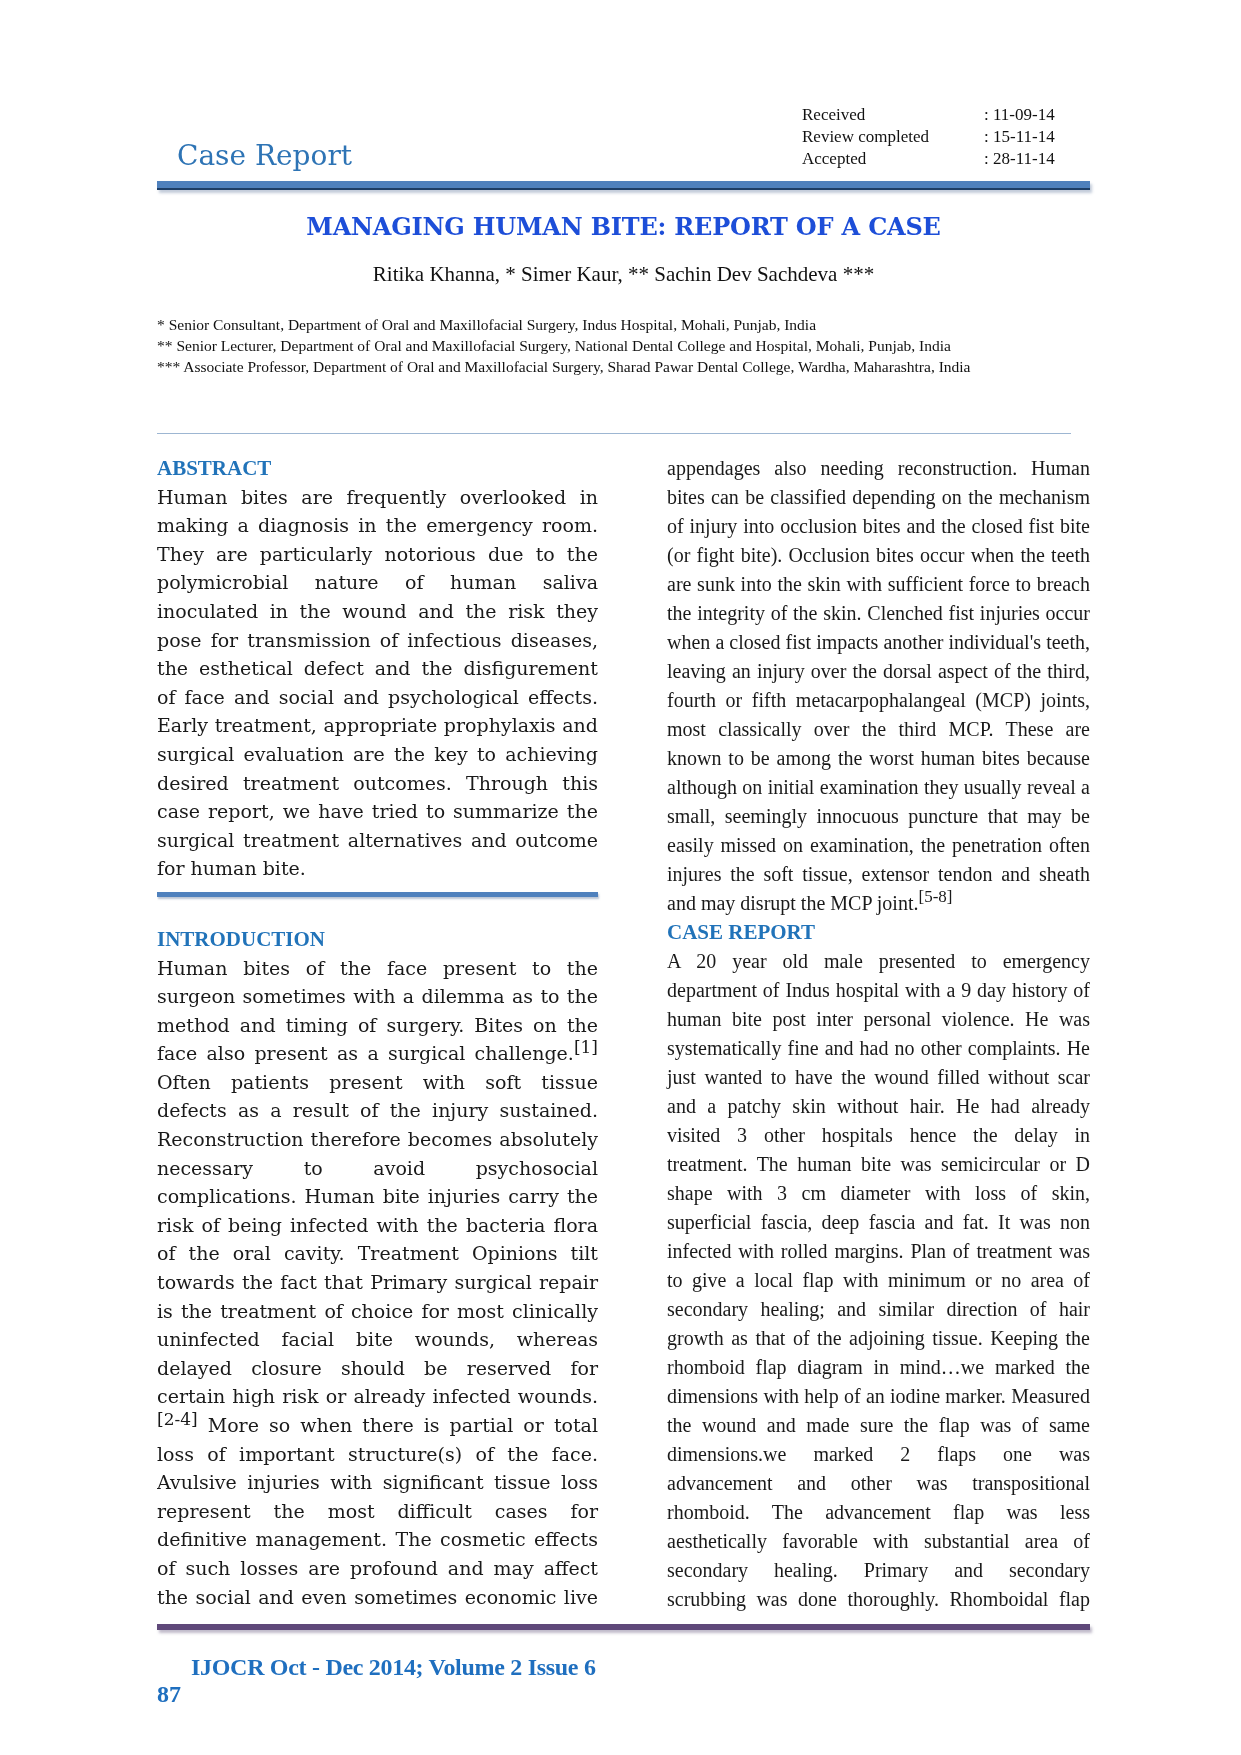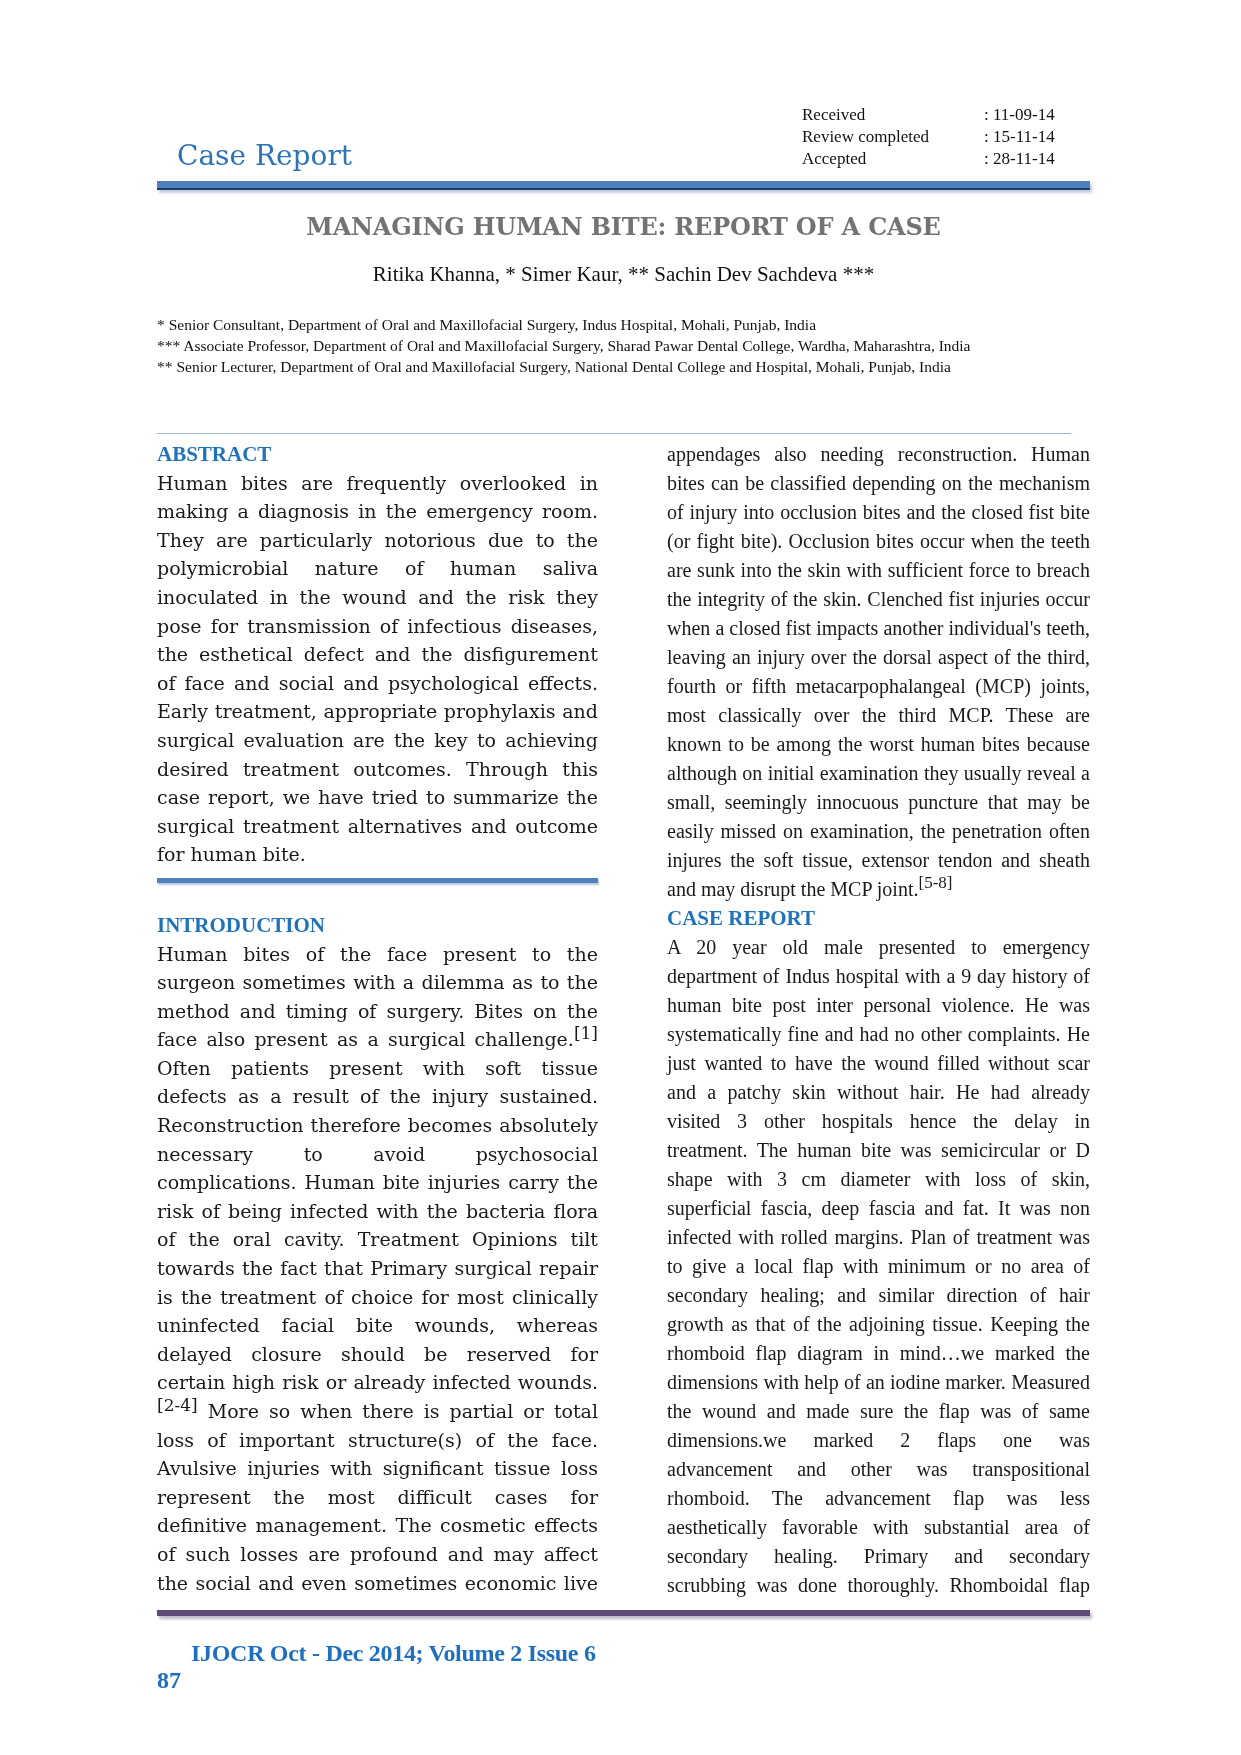--- a/index.html
+++ b/index.html
@@ -27,33 +27,33 @@
   .header-rule {
     margin-top: 9px; height: 7px; background: #4f81bd;
     border-bottom: 2px solid #1d3e66;
     box-shadow: 2px 3px 3px rgba(120,140,170,0.45);
   }
 
   
   .article-title {
     margin: 22px 0 0 0; text-align: center;
     font-family: "DejaVu Serif", serif; font-weight: bold;
-    font-size: 24px; letter-spacing: -0.2px; color: #737373;
+    font-size: 24px; letter-spacing: -0.2px; color: #1d4ed8;
   }
   .authors {
     margin-top: 21px; text-align: center;
     font-size: 21px; color: #111;
   }
   .affiliations { margin-top: 27px; font-size: 15.5px; line-height: 21px; color: #111; }
 
   .hairline { margin-top: 56px; border-top: 1px solid #9db6d2; width: 98%; }
 
   
   .columns {
-    margin-top: 6px; display: flex; gap: 69px;
+    margin-top: 20px; display: flex; gap: 69px;
     height: 1163px; overflow: hidden;
   }
   .col { text-align: justify; }
   .col-left  { width: 441px; font-family: "DejaVu Serif", serif; font-size: 19px; line-height: 28.6px; }
   .col-right { width: 423px; font-family: "Liberation Serif", serif; font-size: 20px; line-height: 29px; }
   .para { margin: 0; }
   .para.cont { text-align-last: justify; }
   .sec-heading {
     font-family: "Liberation Serif", serif; font-weight: bold;
     font-size: 21px; color: #2173b9; line-height: 28.6px; text-align: left;
@@ -104,22 +104,22 @@
   </div>
 
   <div class="header-rule"></div>
 
   <h1 class="article-title">MANAGING HUMAN BITE: REPORT OF A CASE</h1>
 
   <div class="authors">Ritika Khanna, * Simer Kaur, ** Sachin Dev Sachdeva ***</div>
 
   <div class="affiliations">
     <div>* Senior Consultant, Department of Oral and Maxillofacial Surgery, Indus Hospital, Mohali, Punjab, India</div>
+    <div>** Senior Lecturer, Department of Oral and Maxillofacial Surgery, National Dental College and Hospital, Mohali, Punjab, India</div>
     <div>*** Associate Professor, Department of Oral and Maxillofacial Surgery, Sharad Pawar Dental College, Wardha, Maharashtra, India</div>
-    <div>** Senior Lecturer, Department of Oral and Maxillofacial Surgery, National Dental College and Hospital, Mohali, Punjab, India</div>
   </div>
 
   <div class="hairline"></div>
 
   <div class="columns">
     <div class="col col-left" id="col-left">
         <div class="sec-heading">ABSTRACT</div>
         <p class="para"><span>Human bites are frequently overlooked in making a diagnosis in the emergency room. They are particularly notorious due to the polymicrobial nature of human saliva inoculated in the wound and the risk they pose for transmission of infectious diseases, the esthetical defect and the disfigurement of face and social and psychological effects. Early treatment, appropriate prophylaxis and surgical evaluation are the key to achieving desired treatment outcomes. Through this case report, we have tried to summarize the surgical treatment alternatives and outcome for human bite.</span></p>
         <div class="col-rule"></div>
         <div class="sec-heading intro-gap">INTRODUCTION</div>

